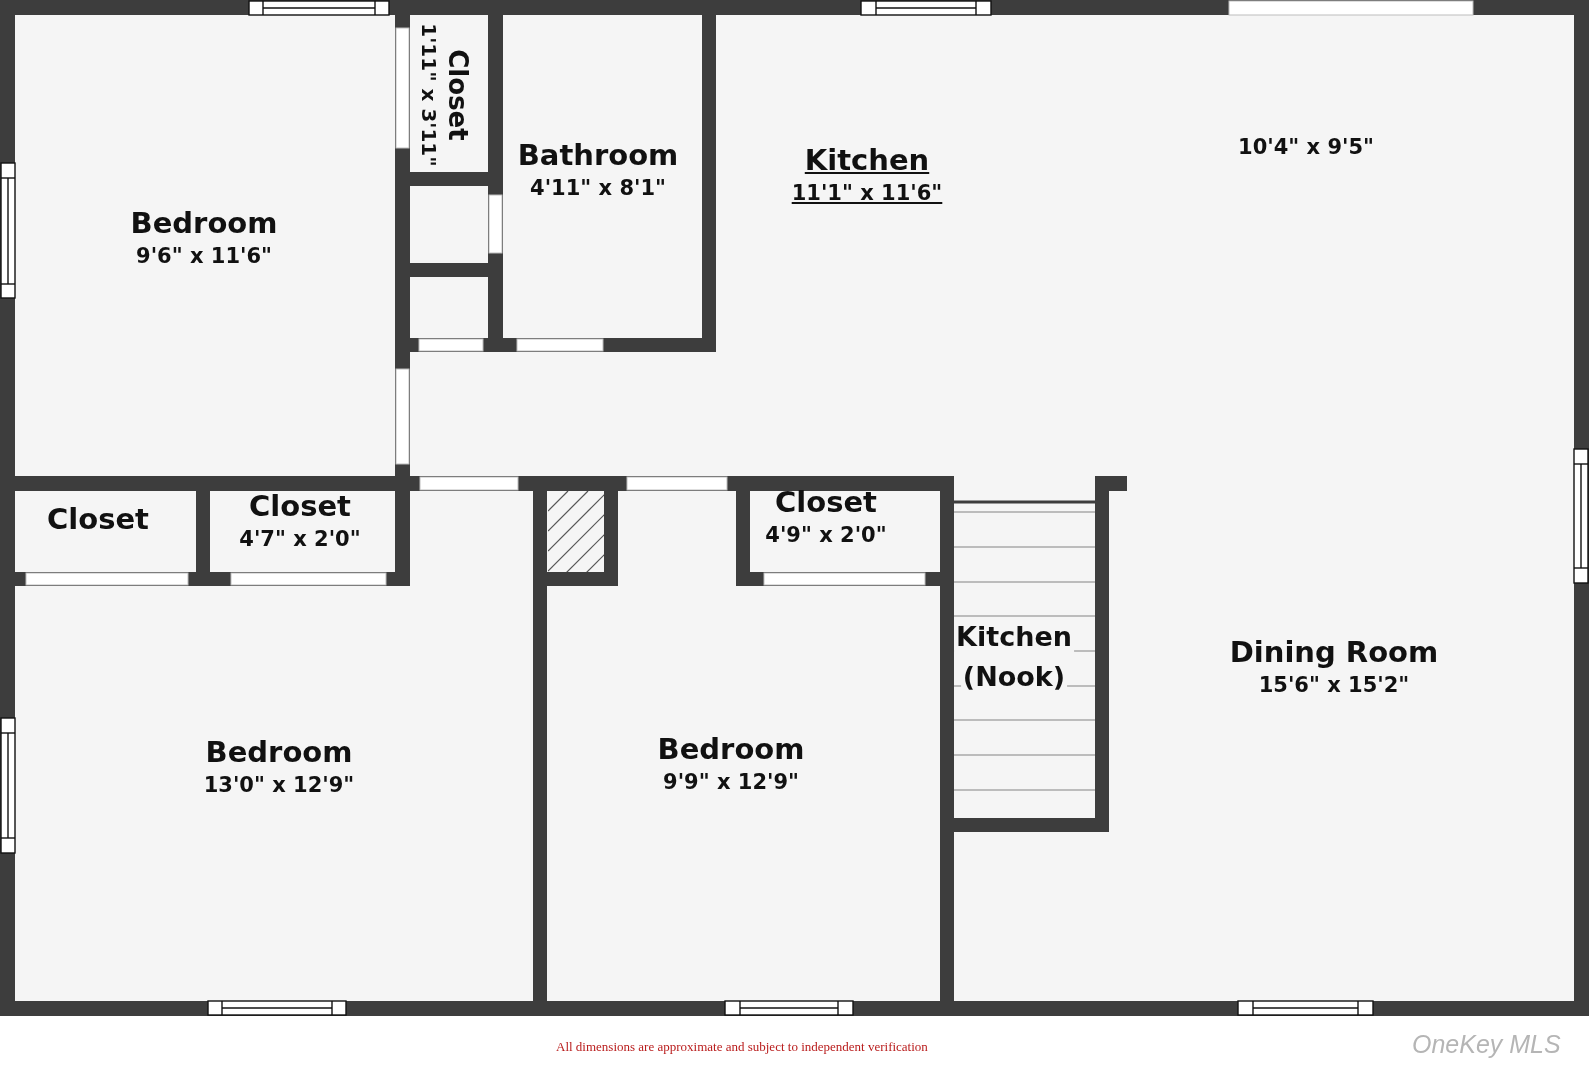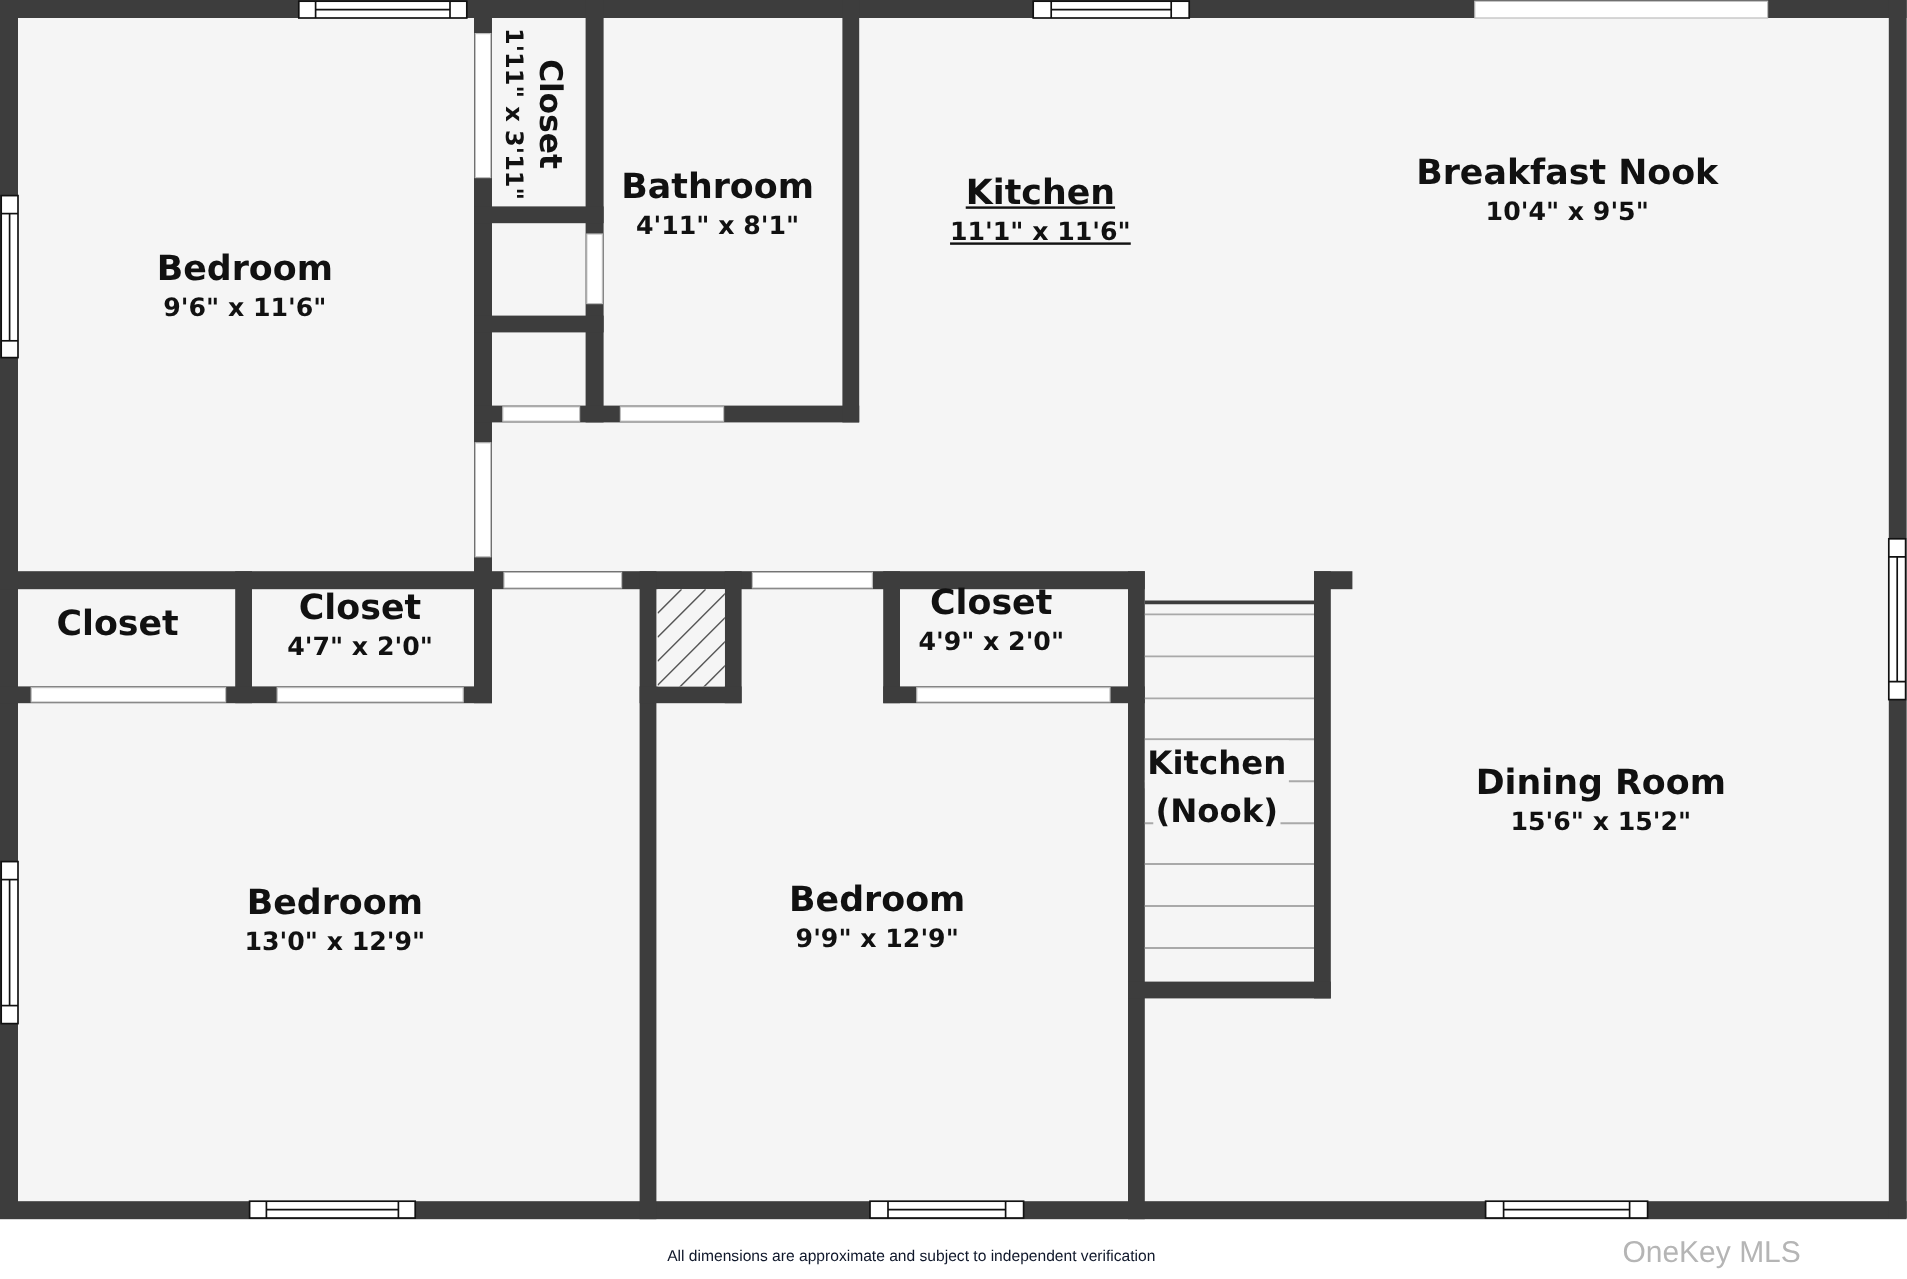--- a/index.html
+++ b/index.html
@@ -14,22 +14,22 @@
     .stair-top { stroke: #3d3d3d; stroke-width: 3; }
     .hatch-bg { fill: #f5f5f5; }
     .hatch-line { stroke: #555; stroke-width: 1.2; }
     .label { position: absolute; transform: translate(-50%, 0); text-align: center; color: #111; white-space: nowrap; line-height: 1; }
     .label .name { font-family: "DejaVu Sans", sans-serif; font-weight: bold; font-size: 29px; display: block; }
     .label .dims { font-family: "DejaVu Sans", sans-serif; font-weight: bold; font-size: 21px; display: block; margin-top: 8px; }
     .label.vertical { transform: translate(-50%, -50%) rotate(90deg); }
     .label.vertical .name { font-size: 26px; }
     .label.vertical .dims { font-size: 20px; margin-top: 6px; }
     .stairs-label .name { font-size: 27px; line-height: 40px; background: #f5f5f5; padding: 0 2px; display: inline-block; }
-    .disclaimer { position: absolute; left: 556px; top: 1039px; font-family: Liberation Sans, sans-serif; font-size: 13px; color: #0f172a; }
-    .watermark { position: absolute; left: 1352px; top: 1030px; font-family: "Liberation Sans", sans-serif; font-size: 25px; color: #b5b5b5; }
+    .disclaimer { position: absolute; left: 556px; top: 1039px; font-family: Liberation Serif, serif; font-size: 13px; color: #b91c1c; }
+    .watermark { position: absolute; left: 1412px; top: 1030px; font-family: "Liberation Sans", sans-serif; font-size: 25px; color: #b5b5b5; font-style: italic; }
   </style>
 </head>
 <body>
 
 <svg id="plan" viewBox="0 0 1589 1066" xmlns="http://www.w3.org/2000/svg">
 
   <rect class="floor" x="0" y="0" width="1589" height="1015"></rect>
 
   <rect class="wall" x="0" y="0" width="1589" height="15"></rect>
   <rect class="wall" x="0" y="1001" width="1589" height="15"></rect>
@@ -178,21 +178,20 @@
   <span class="name">Bathroom</span>
   <span class="dims">4'11" x 8'1"</span>
 </div>
 
 <div class="label" style="left:867px; top:146px;text-decoration:underline;">
   <span class="name">Kitchen</span>
   <span class="dims">11'1" x 11'6"</span>
 </div>
 
 <div class="label" style="left:1306px; top:129px;">
-  <span class="name">Breakfast Nook</span>
   <span class="dims">10'4" x 9'5"</span>
 </div>
 
 <div class="label" style="left:98px; top:505px;">
   <span class="name">Closet</span>
 </div>
 
 <div class="label" style="left:300px; top:492px;">
   <span class="name">Closet</span>
   <span class="dims">4'7" x 2'0"</span>

